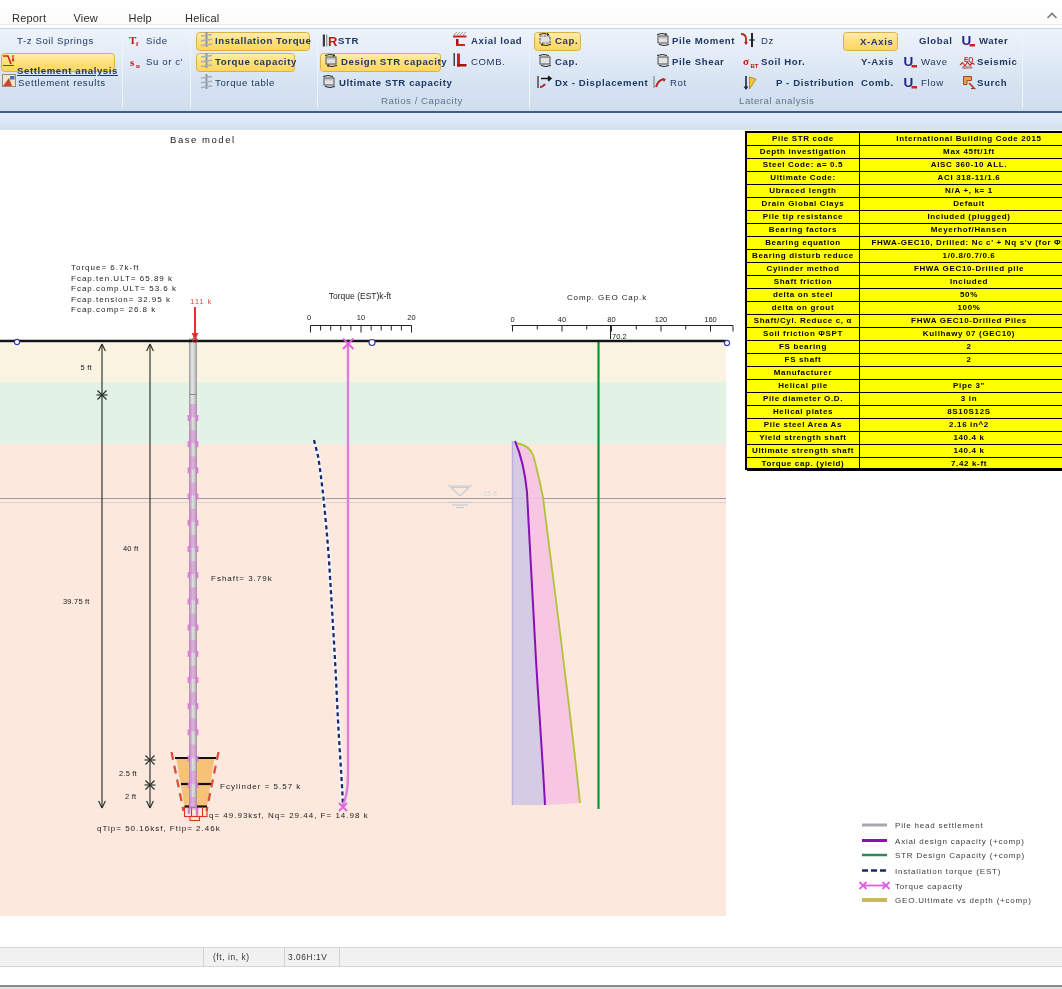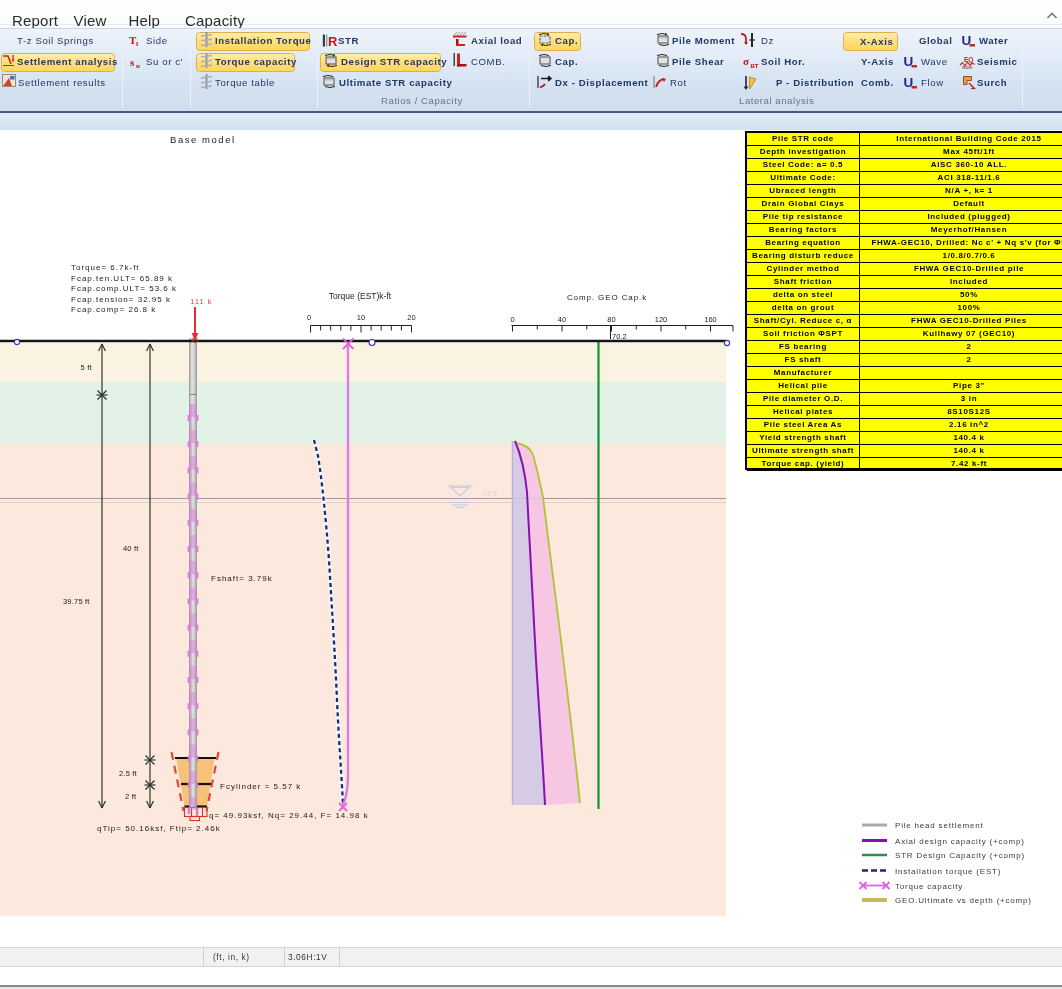--- a/index.html
+++ b/index.html
@@ -2,21 +2,21 @@
 <html><head>
 <meta charset="utf-8">
 <style>
 * { margin:0; padding:0; box-sizing:border-box; }
 html,body { width:1062px; height:989px; overflow:hidden; background:#fff;
   font-family:"Liberation Sans", sans-serif; position:relative; }
 .abs { position:absolute; }
 
 #menubar { position:absolute; left:0; top:0; width:1062px; height:28px;
   background:linear-gradient(#ffffff,#fafbfc); }
-.mitem { position:absolute; top:12px; font-size:15px; color:#2b2b2b; letter-spacing:0.2px; }
+.mitem { position:absolute; top:12px; font-size:11px; color:#2b2b2b; letter-spacing:0.2px; }
 
 #ribbon { position:absolute; left:0; top:28px; width:1062px; height:82.5px;
   background:linear-gradient(#eef3fa 0%, #e0eaf6 40%, #d4e2f1 70%, #cfdded 100%);
   border-top:1px solid #c8d4e2; }
 .rsep { position:absolute; top:3px; width:1px; height:76px; background:#bfcddd;
   border-right:1px solid #eef3f9; }
 .rt { position:absolute; font-size:9.6px; line-height:12px; color:#1f3864; white-space:nowrap; letter-spacing:0.6px; }
 .rb { font-weight:bold; }
 .glabel { position:absolute; top:66px; font-size:9.7px; color:#60788f; white-space:nowrap; letter-spacing:0.5px; }
 .ybtn { position:absolute; background:linear-gradient(#ffeeae,#ffe182 40%,#ffd65c);
@@ -42,21 +42,21 @@
   font-size:8px; font-weight:bold; color:#000; text-align:center; line-height:12.5px; white-space:nowrap; letter-spacing:0.65px; }
 .icon { position:absolute; }
 </style>
 </head>
 <body>
 <div id="menubar">
     <div style="position:absolute;left:0;top:24px;width:1062px;height:1px;background:#ebebeb;"></div>
   <span class="mitem" style="left:12px;">Report</span>
   <span class="mitem" style="left:73.5px;">View</span>
   <span class="mitem" style="left:128.5px;">Help</span>
-  <span class="mitem" style="left:185px;">Capacity</span>
+  <span class="mitem" style="left:185px;">Helical</span>
   <svg class="abs" style="left:1045px;top:11px;" width="14" height="10" viewBox="0 0 14 10">
     <path d="M2.5 7 L7 2.5 L11.5 7" fill="none" stroke="#7a7a7a" stroke-width="1.6"></path>
   </svg>
 </div>
 <div id="ribbon">
   <div class="rsep" style="left:122px;"></div>
   <div class="rsep" style="left:190px;"></div>
   <div class="rsep" style="left:317px;"></div>
   <div class="rsep" style="left:529px;"></div>
   <div class="rsep" style="left:1022px;"></div>
@@ -73,21 +73,21 @@
   <span class="rt rb" style="left:215px;top:6px;">Installation Torque</span>
   <span class="rt rb" style="left:338px;top:6px;">STR</span>
   <span class="rt rb" style="left:471px;top:6px;">Axial load</span>
   <span class="rt rb" style="left:555px;top:6px;">Cap.</span>
   <span class="rt rb" style="left:672px;top:6px;">Pile Moment</span>
   <span class="rt" style="left:761px;top:6px;">Dz</span>
   <span class="rt rb" style="left:860px;top:6.5px;">X-Axis</span>
   <span class="rt rb" style="left:919px;top:6px;">Global</span>
   <span class="rt rb" style="left:979px;top:6px;">Water</span>
 
-  <span class="rt rb" style="left:17px;top:27px;">Settlement analysis</span>
+  <span class="rt rb" style="left:17px;top:36px;text-decoration:underline;">Settlement analysis</span>
   <span class="rt" style="left:146px;top:27px;">Su or c'</span>
   <span class="rt rb" style="left:215px;top:27px;">Torque capacity</span>
   <span class="rt rb" style="left:341px;top:27px;">Design STR capacity</span>
   <span class="rt" style="left:471px;top:27px;">COMB.</span>
   <span class="rt rb" style="left:555px;top:27px;">Cap.</span>
   <span class="rt rb" style="left:672px;top:27px;">Pile Shear</span>
   <span class="rt rb" style="left:761px;top:27px;">Soil Hor.</span>
   <span class="rt rb" style="left:861px;top:27px;">Y-Axis</span>
   <span class="rt" style="left:921px;top:27px;">Wave</span>
   <span class="rt rb" style="left:977px;top:27px;">Seismic</span>

